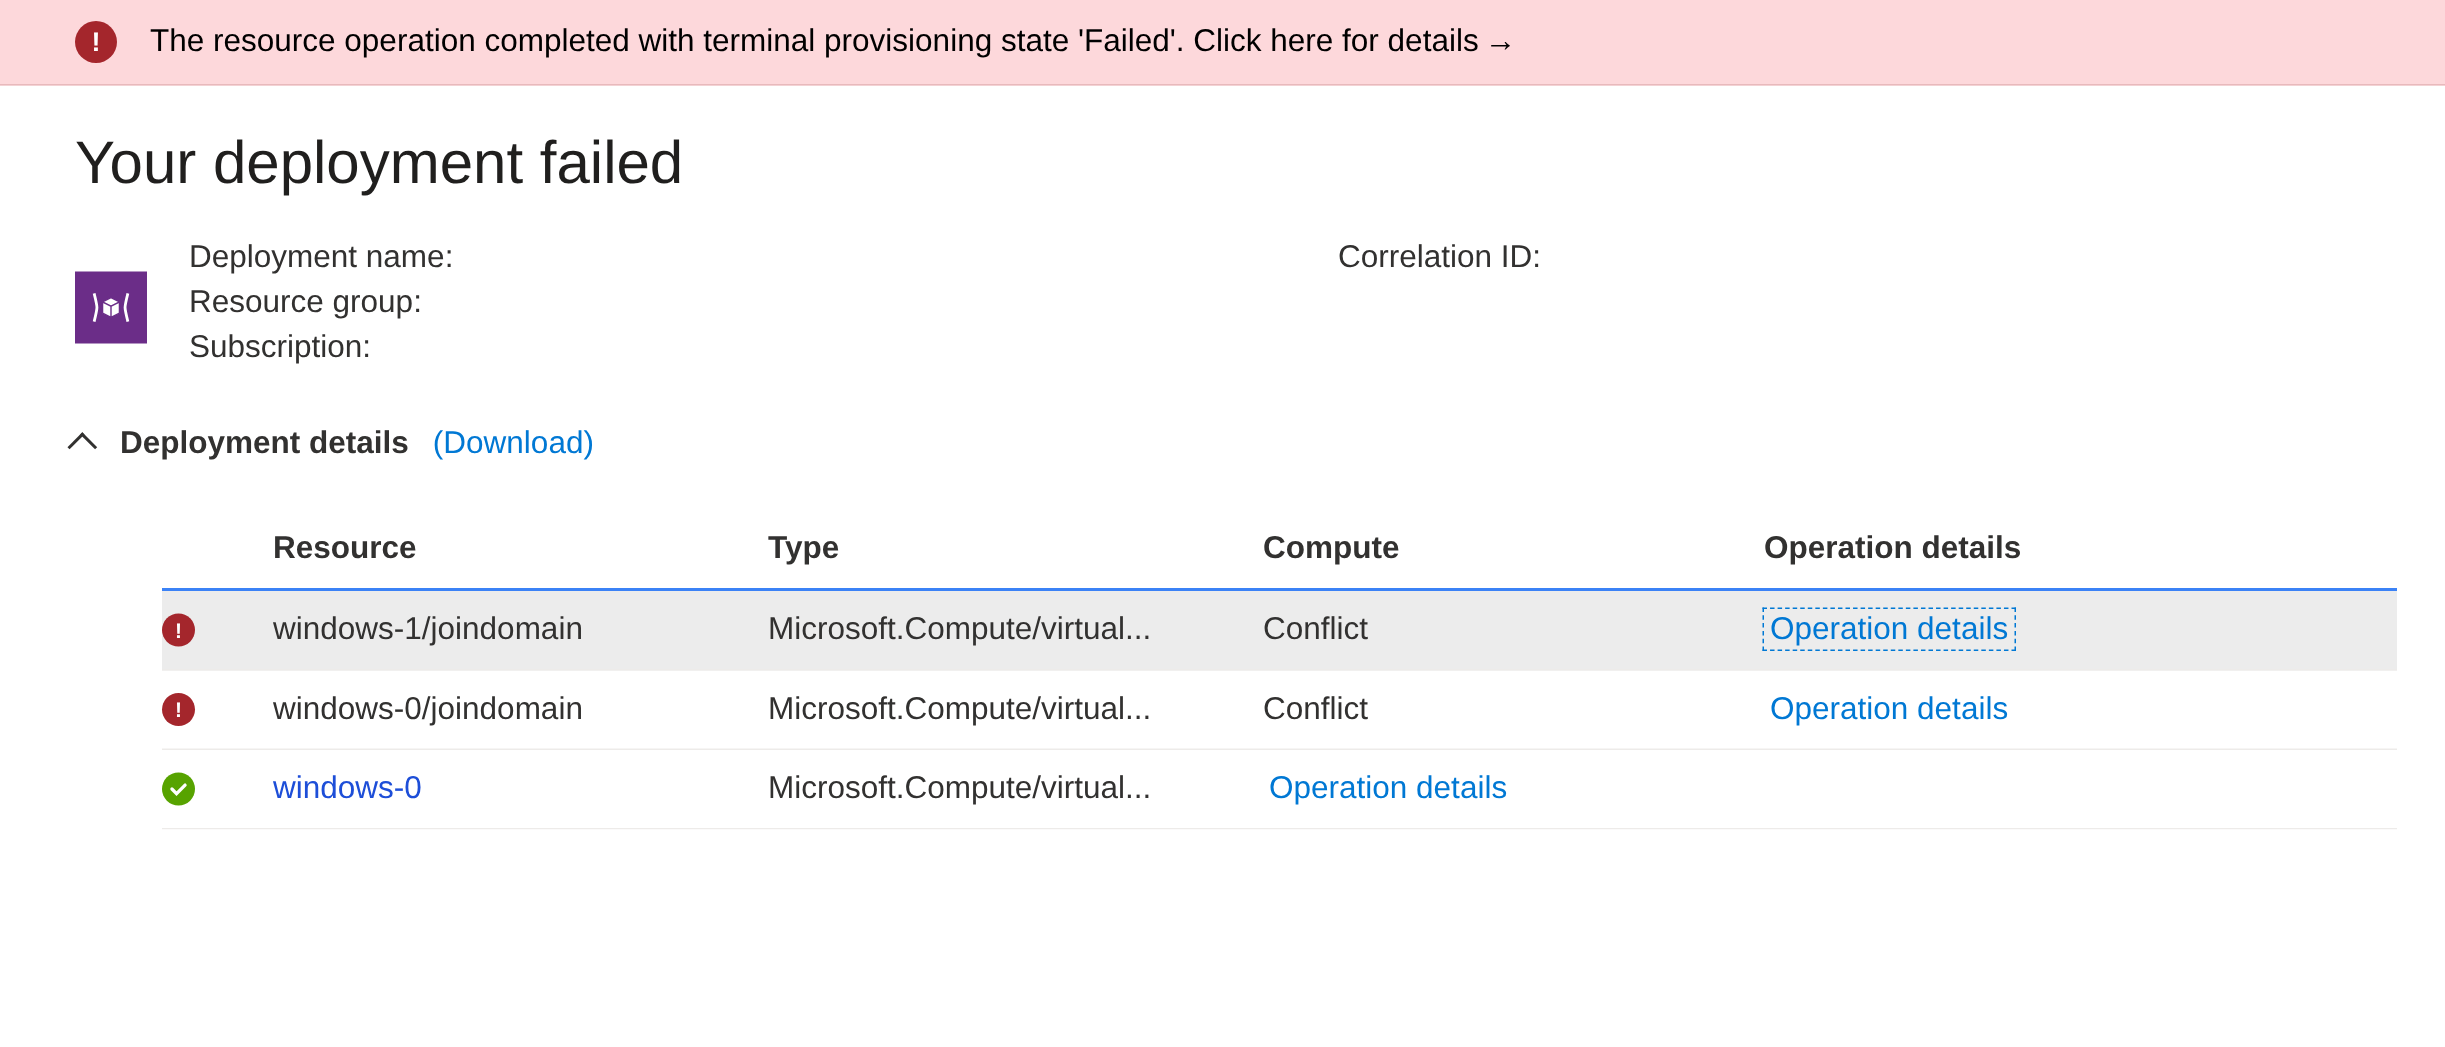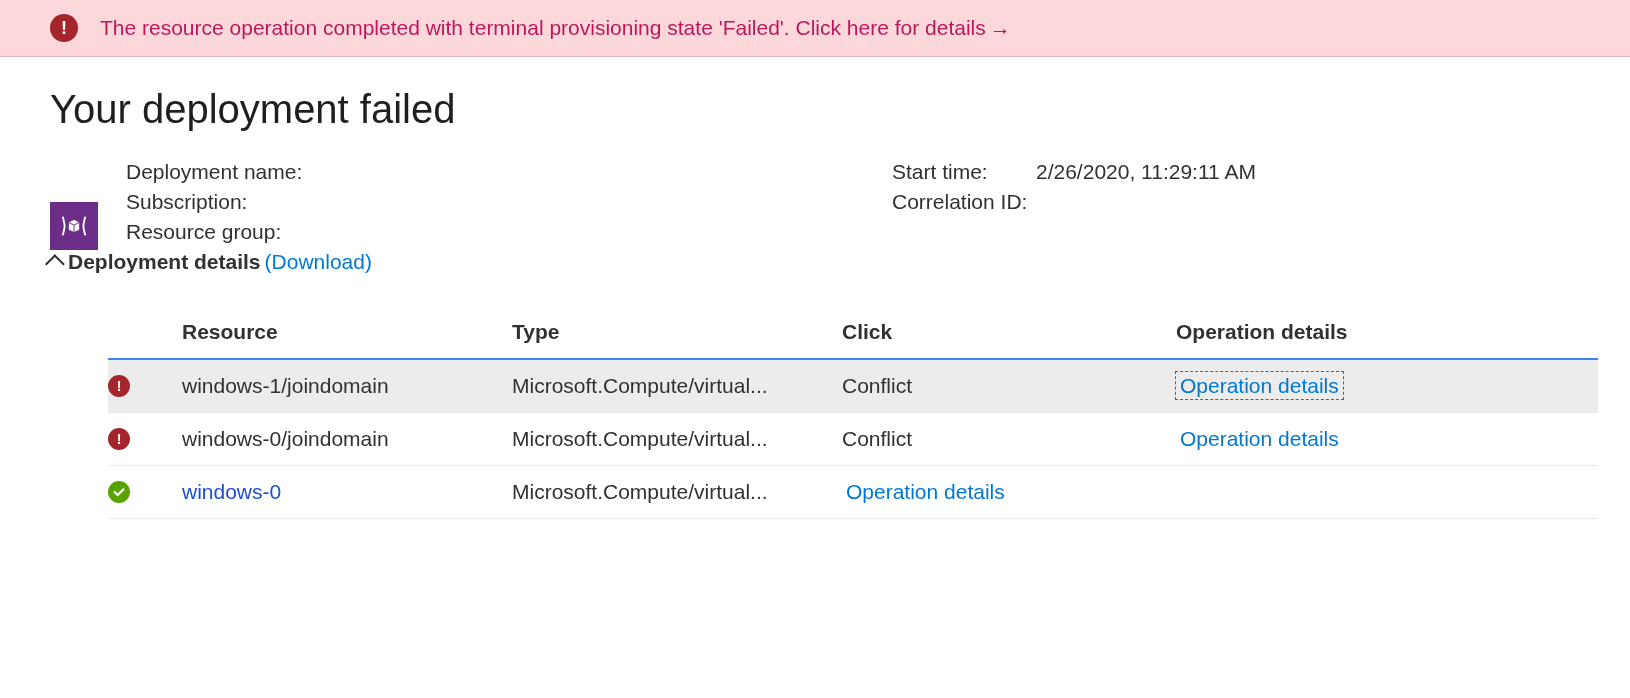--- a/index.html
+++ b/index.html
@@ -45,36 +45,37 @@
       width: 22px; height: 22px;
       background: #57a300;
       border-radius: 50%;
       display: inline-flex;
       align-items: center;
       justify-content: center;
       color: #fff;
       flex-shrink: 0;
     }
     .error-banner-text {
-      color: #be185d;
+      color: #000000;
       font-size: 21px;
       font-weight: 400;
     }
     .arrow { margin-left: 4px; }
     .content { padding: 30px 32px 0 50px; }
     .page-title {
       font-size: 40px;
       font-weight: 400;
       margin-bottom: 28px;
       color: #201f1e;
     }
     .overview-grid {
       display: flex;
       gap: 28px;
-      align-items: flex-end;
+      align-items: center;
+      margin-bottom: 34px;
     }
     .arm-badge {
       width: 48px; height: 48px;
       background: #6b2d88;
       display: flex;
       align-items: center;
       justify-content: center;
       color: #fff;
       flex-shrink: 0;
     }
@@ -84,21 +85,21 @@
       flex: 1;
       gap: 60px;
     }
     .overview-left, .overview-right { flex: 1; }
     .kv { display: flex; gap: 14px; margin-bottom: 6px; font-size: 21px; }
     .kv .k { min-width: 170px; }
     .overview-right .kv .k { min-width: 130px; }
     .details-header {
       display: flex;
       align-items: center;
-      gap: 4px;
+      gap: 16px;
       font-size: 21px;
       margin-bottom: 32px;
     }
     .chevron-up {
       display: inline-block;
       width: 14px; height: 14px;
       border-left: 2px solid #323130;
       border-top: 2px solid #323130;
       transform: rotate(45deg) translateY(3px);
     }
@@ -150,53 +151,49 @@
         <path d="M16 9 L10 12 L16 15 L22 12 Z M16 15 L16 23 M10 12 L10 20 L16 23 L22 20 L22 12" stroke="#6b2d88" stroke-width="1" fill="#fff"></path>
       </svg>
     </div>
     <div class="overview-cols">
       <div class="overview-left">
         <div class="kv">
             <span class="k">Deployment name:</span>
             <span class="v"></span>
           </div>
         <div class="kv">
+            <span class="k">Resource group:</span>
+            <span class="v"></span>
+          </div>
+        <div class="kv">
             <span class="k">Subscription:</span>
-            <span class="v"></span>
-          </div>
-        <div class="kv">
-            <span class="k">Resource group:</span>
             <span class="v"></span>
           </div>
       </div>
       <div class="overview-right">
-        <div class="kv">
-            <span class="k">Start time:</span>
-            <span class="v">2/26/2020, 11:29:11 AM</span>
-          </div>
         <div class="kv">
             <span class="k">Correlation ID:</span>
             <span class="v"></span>
           </div>
       </div>
     </div>
   </div>
 
   <div class="details-header">
     <span class="chevron-up"></span>
     <span class="details-title">Deployment details</span>
     <a href="#" class="download-link">(Download)</a>
   </div>
 
   <div class="table">
     <div class="thead">
       <div></div>
       <div>Resource</div>
       <div>Type</div>
-      <div>Click</div>
+      <div>Compute</div>
       <div>Operation details</div>
     </div>
     <div id="tbody">
         <div class="trow selected">
           <div class="status-cell">
             <span class="error-circle-sm">!</span>
           </div>
           <div>windows-1/joindomain</div>
           <div>Microsoft.Compute/virtual...</div>
           <div>Conflict</div>

